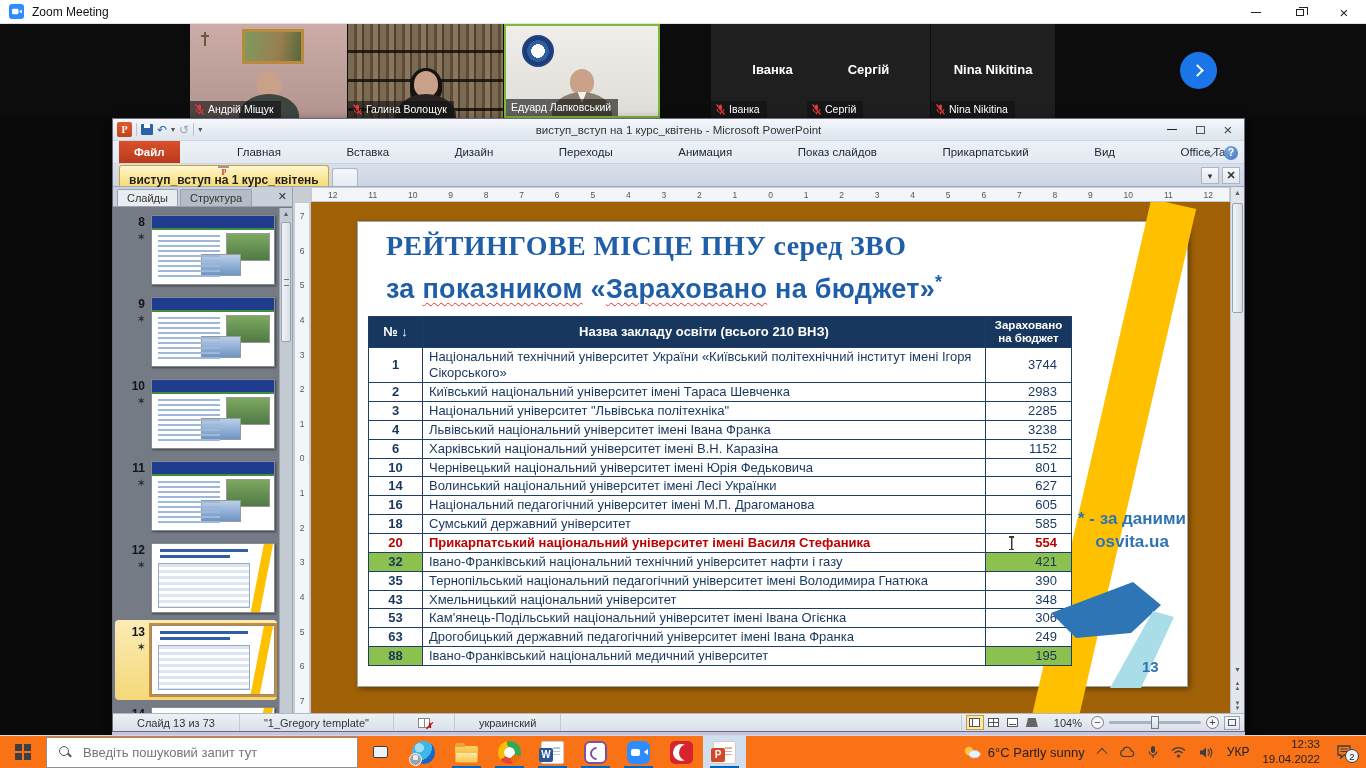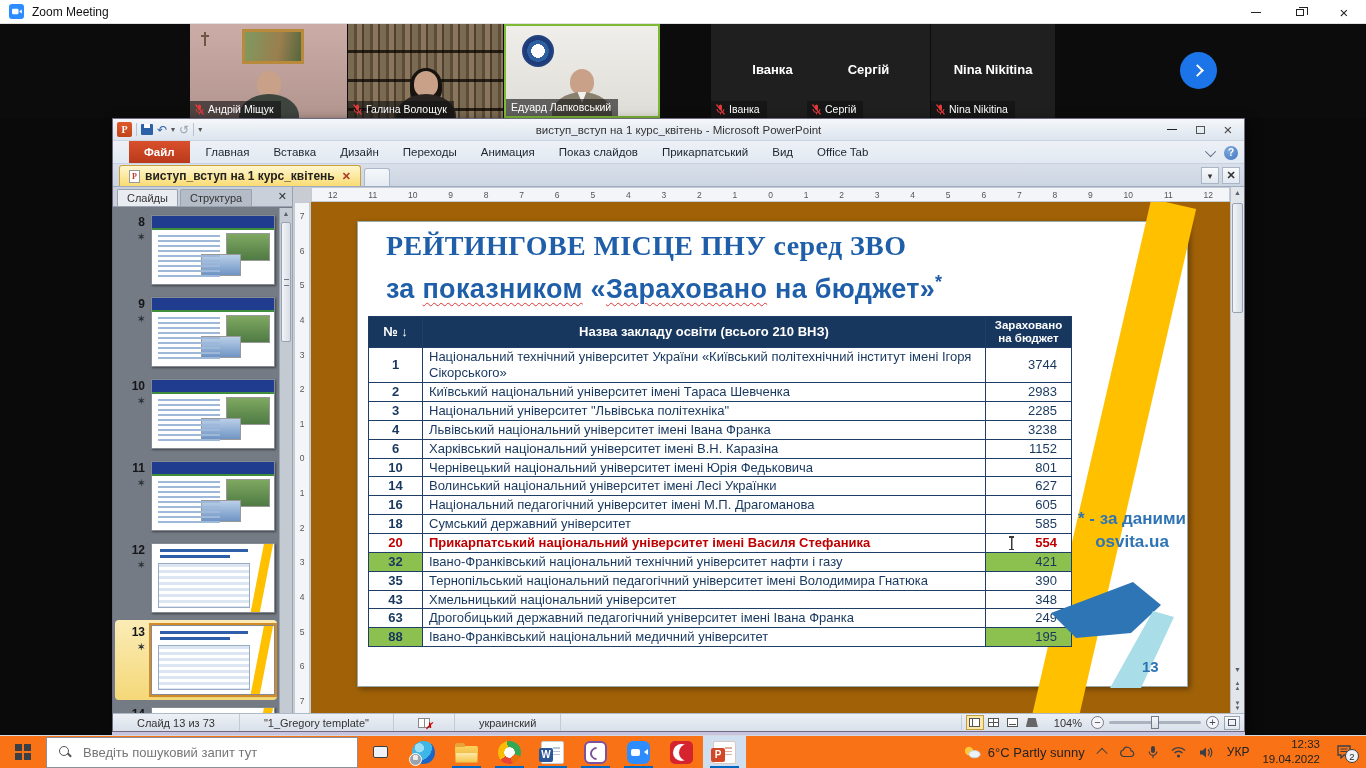--- a/index.html
+++ b/index.html
@@ -49,29 +49,29 @@
   .qsep{width:1px;height:13px;background:#B9C2CE;}
   .qsave{width:12px;height:11px;background:#2E62A8;border-radius:1px;position:relative;}
   .qsave::after{content:"";position:absolute;left:3px;top:0;width:6px;height:4px;background:#fff;}
   .qundo{color:#2E62A8;font-size:12px;line-height:12px;}
   .qredo{color:#9aa1ab;font-size:12px;line-height:12px;}
   .qdrop{color:#555;font-size:8px;}
   .ptext{position:absolute;left:0;right:0;text-align:center;font-size:11.5px;color:#333;pointer-events:none;}
   .pctrl{position:absolute;right:2px;top:0;display:flex;z-index:2;}
   .pctrl .wbtn{width:28px;height:21px;color:#444;}
   
-  .ptabs{position:absolute;left:0;top:22px;right:0;height:23px;background:linear-gradient(#EDF1F6,#E2E9F2);display:flex;align-items:stretch;padding-left:16px;border-bottom:1px solid #C8D2E0;}
+  .ptabs{position:absolute;left:0;top:22px;right:0;height:23px;background:linear-gradient(#EDF1F6,#E2E9F2);display:flex;align-items:stretch;padding-left:6px;border-bottom:1px solid #C8D2E0;justify-content:space-between;}
   .rtab{display:flex;align-items:center;padding:0 12px;font-size:11.5px;color:#1d2430;cursor:pointer;}
   .rtab-file{background:linear-gradient(#D9502C,#B93A1B);color:#fff;font-weight:bold;margin-right:4px;border-radius:0 0 0 0;padding:0 15px;}
   .ribright{position:absolute;right:6px;top:22px;height:23px;display:flex;align-items:center;gap:8px;}
   .ribmin{width:8px;height:8px;border-left:1.5px solid #5A6A84;border-bottom:1.5px solid #5A6A84;transform:rotate(-45deg) translateY(-2px);}
   .ribhelp{width:14px;height:14px;border-radius:50%;background:radial-gradient(circle at 35% 30%,#7FA8DC,#3F76C0);color:#fff;font:bold 10px/14px "Liberation Sans";text-align:center;}
   
   .doctabs{position:absolute;left:0;top:45px;right:0;height:23px;background:linear-gradient(#D9E0EA,#CBD5E2);display:flex;align-items:flex-end;padding-left:6px;border-bottom:1px solid #9FACC0;}
-  .dtab{display:flex;align-items:center;gap:5px;height:21px;background:linear-gradient(#FFF6CE,#F9DC74);border:1px solid #C8A23C;border-bottom:none;border-radius:3px 3px 0 0;padding:0 9px;font-weight:bold;font-size:12px;color:#222;cursor:pointer;}
+  .dtab{display:flex;align-items:center;gap:5px;height:21px;background:linear-gradient(#FFF6CE,#F9DC74);border:1px solid #C8A23C;border-bottom:none;border-radius:3px 3px 0 0;padding:0 9px;font-weight:bold;font-size:12px;color:#222;cursor:pointer;flex-direction:column;}
   .dicon{width:11px;height:13px;background:#fff;border:1px solid #999;position:relative;}
   .dicon::before{content:"P";position:absolute;left:2px;top:1px;font:bold 8px/10px "Liberation Serif",serif;color:#C0392B;}
   .dclose{color:#B03A2A;font-size:11px;font-weight:bold;margin-left:2px;}
   .dtab-empty{width:26px;height:18px;background:linear-gradient(#F5F8FB,#E4EAF1);border:1px solid #ABB8CA;border-bottom:none;border-radius:3px 3px 0 0;margin-left:3px;}
   .dright{position:absolute;right:4px;bottom:2px;display:flex;gap:3px;}
   .dbtn{width:18px;height:17px;border:1px solid #AAB6C6;background:linear-gradient(#F8FAFC,#E2E8F0);font-size:9px;color:#333;display:flex;align-items:center;justify-content:center;}
   .dbtn.x{font-weight:bold;font-size:11px;}
 
   
   .pmain{position:absolute;left:0;top:68px;right:0;height:528px;background:#C9CDD3;}
@@ -560,20 +560,25 @@
                   <td class="c-rank">35</td>
                   <td class="c-name">Тернопільський національний педагогічний університет імені Володимира Гнатюка</td>
                   <td class="c-val">390</td>
                 </tr>
                 <tr>
                   <td class="c-rank">43</td>
                   <td class="c-name">Хмельницький національний університет</td>
                   <td class="c-val">348</td>
                 </tr>
                 <tr>
+                  <td class="c-rank">53</td>
+                  <td class="c-name">Кам'янець-Подільський національний університет імені Івана Огієнка</td>
+                  <td class="c-val">306</td>
+                </tr>
+                <tr>
                   <td class="c-rank">63</td>
                   <td class="c-name">Дрогобицький державний педагогічний університет імені Івана Франка</td>
                   <td class="c-val">249</td>
                 </tr>
                 <tr class="r-green">
                   <td class="c-rank">88</td>
                   <td class="c-name">Івано-Франківський національний медичний університет</td>
                   <td class="c-val">195</td>
                 </tr>
               </tbody>

